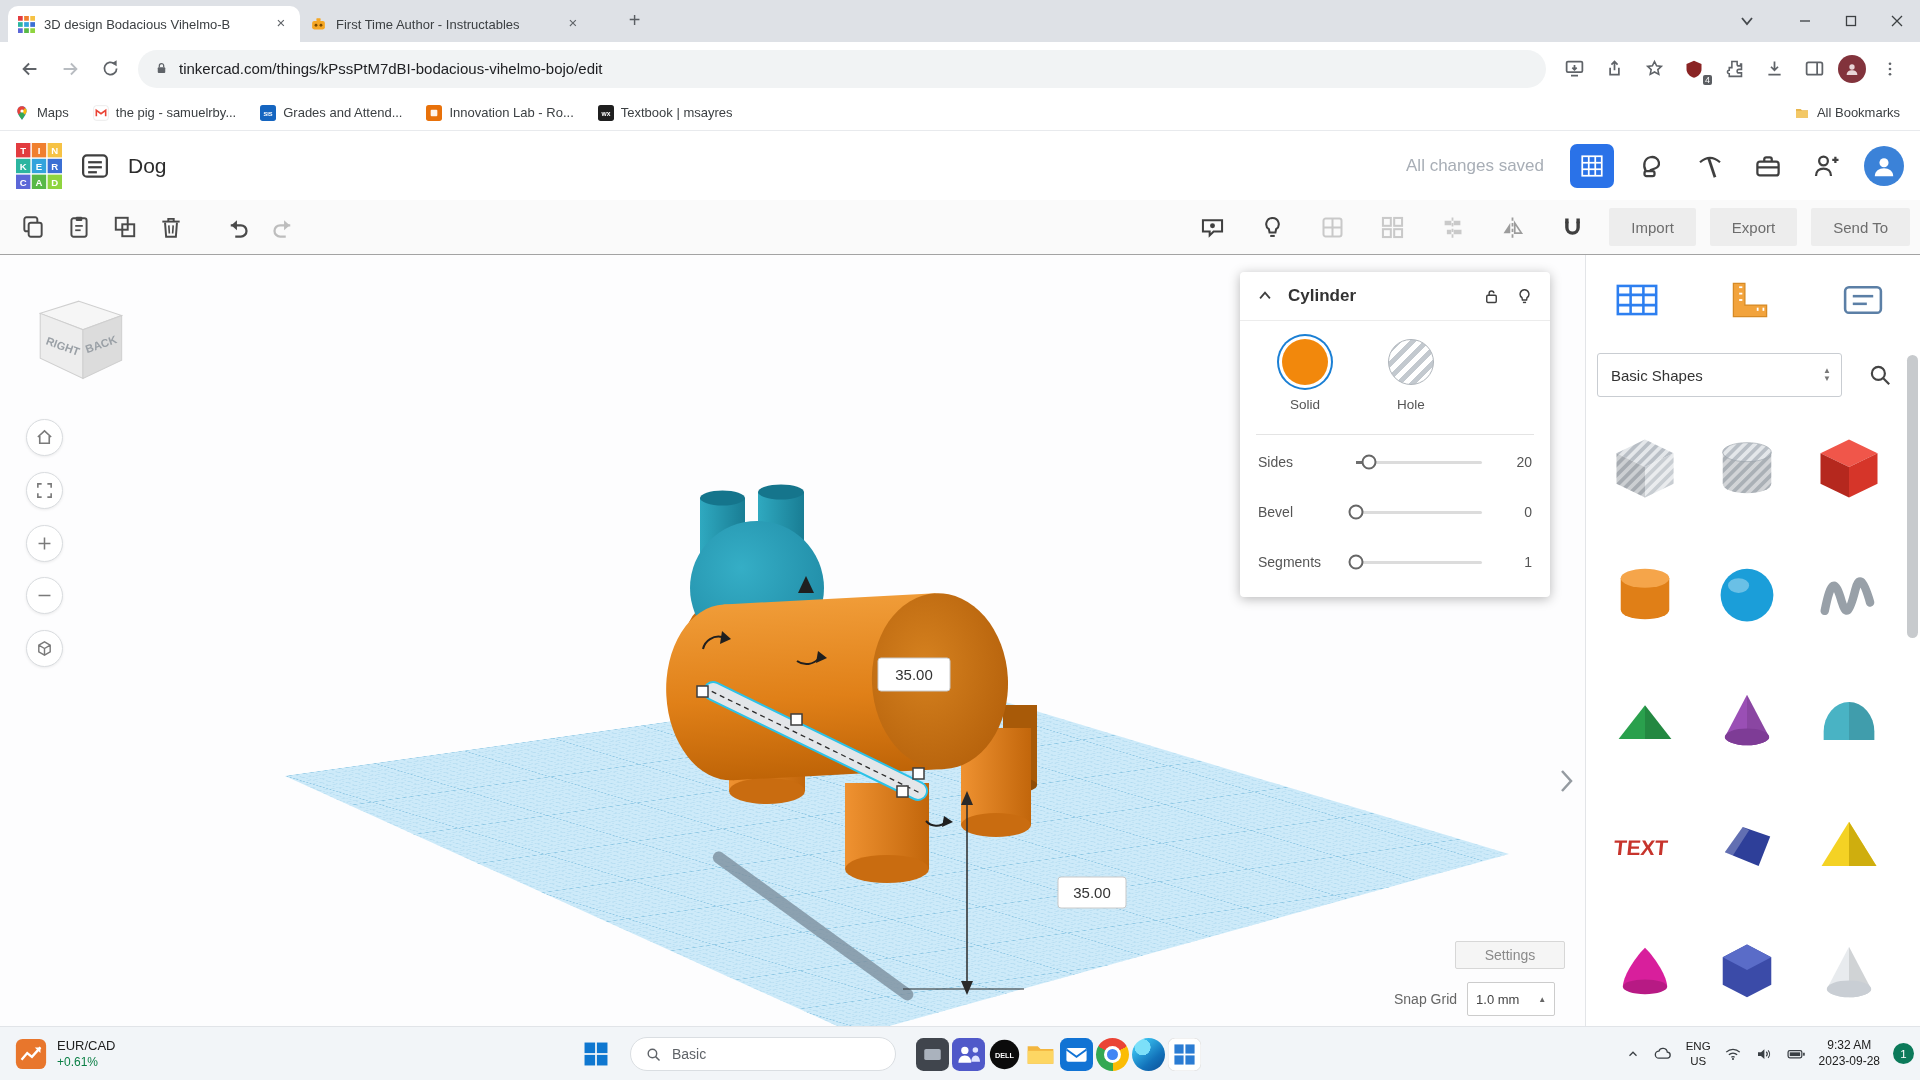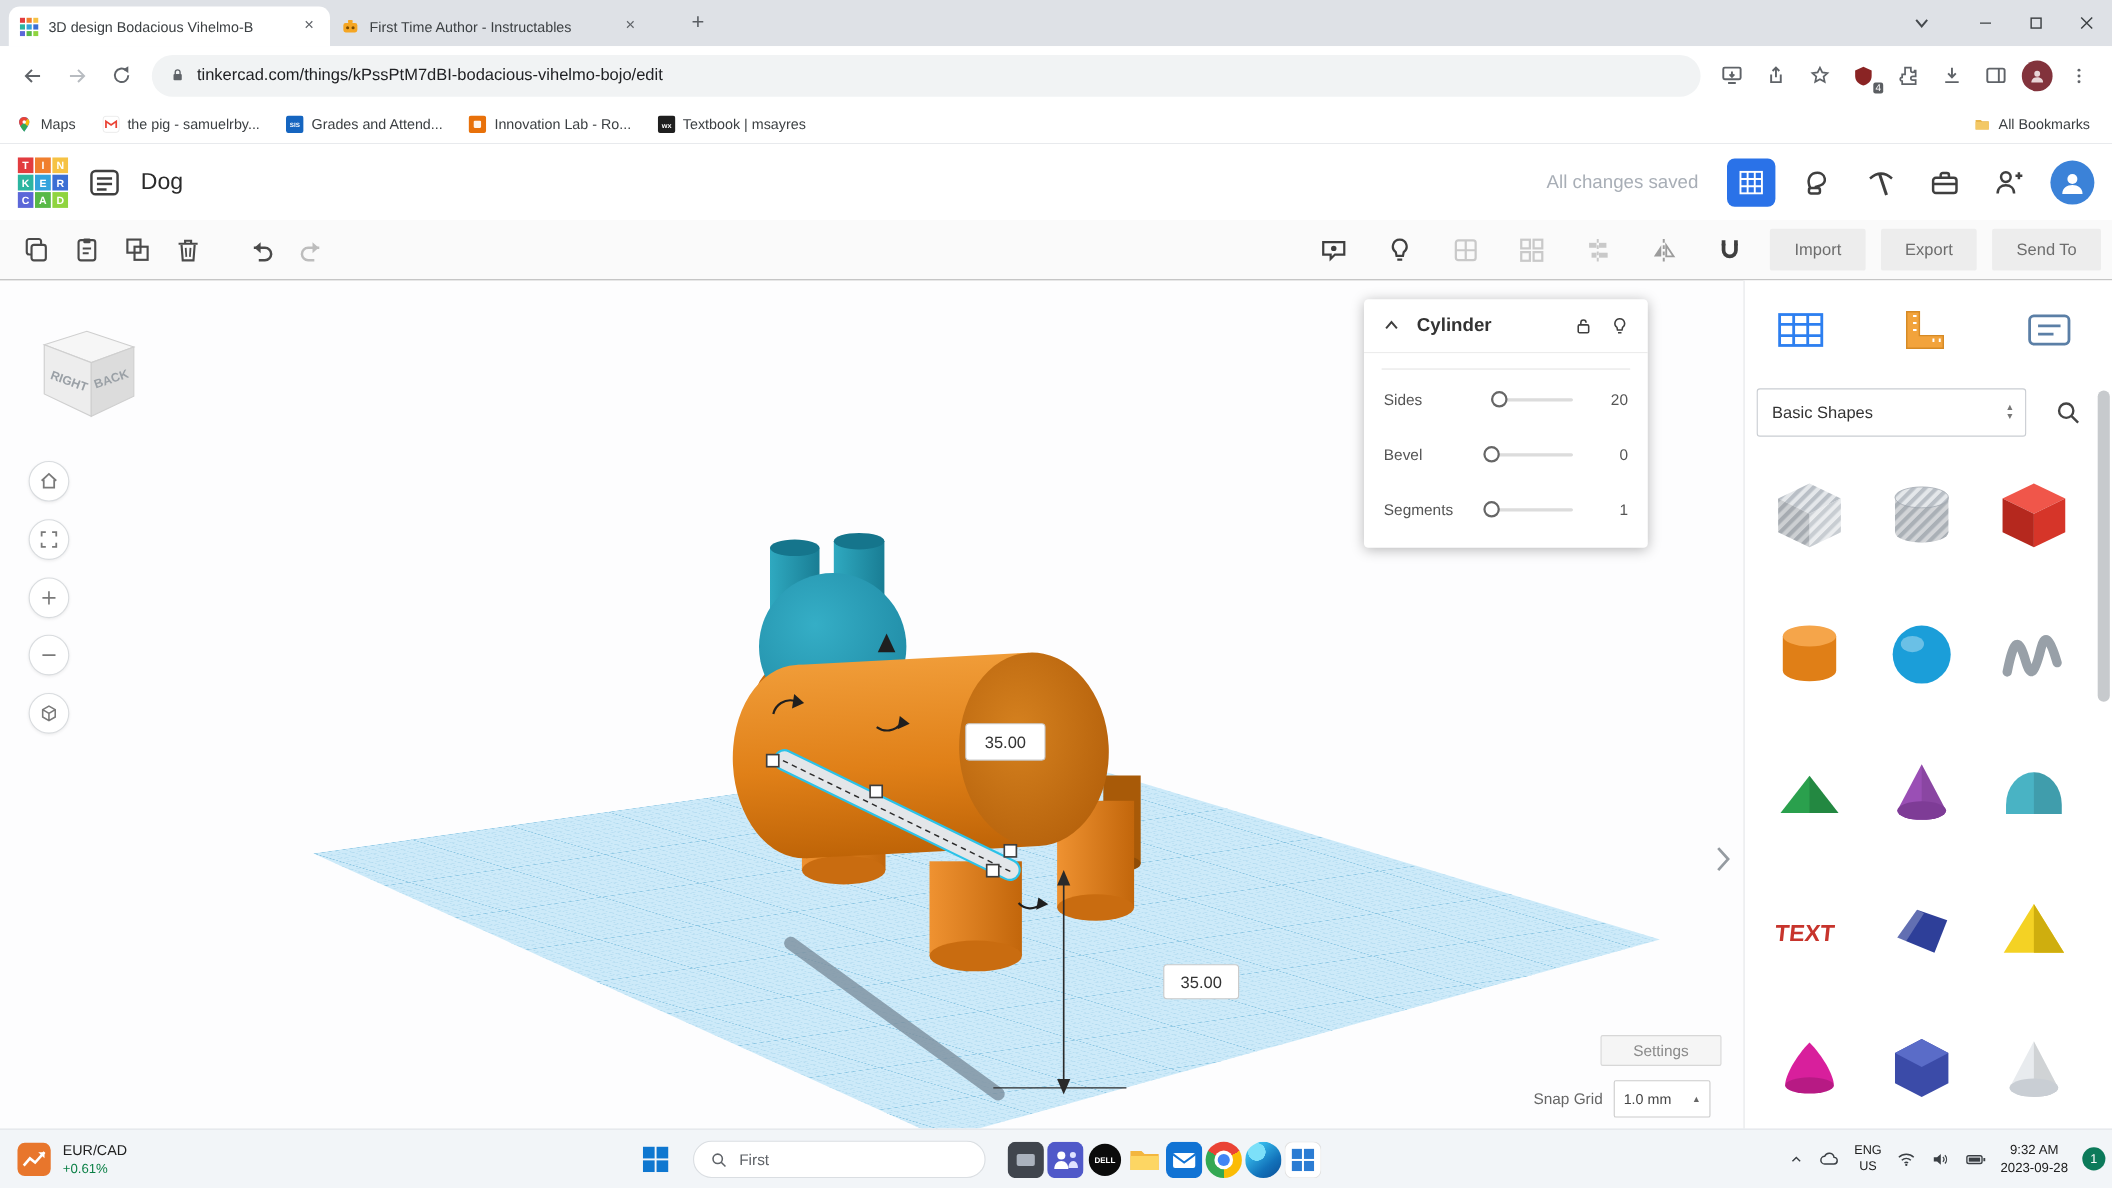--- a/index.html
+++ b/index.html
@@ -55,21 +55,21 @@
   .tb-right{margin-left:auto;display:flex;align-items:center;gap:14px}
   .tb-btn{height:38px;padding:0 22px;background:#ededed;color:#6d6d6d;font-size:15px;display:flex;align-items:center;border-radius:2px}
 
   
   .main{position:absolute;top:255px;left:0;width:1920px;height:771px;background:#fdfdfe}
   .scene-svg{position:absolute;left:0;top:0;width:1585px;height:771px}
   .viewcube{position:absolute;left:28px;top:38px;width:112px;height:100px}
   .vtool{position:absolute;left:26px;width:37px;height:37px;border-radius:50%;background:#fff;border:1px solid #d9dcdf;box-shadow:0 1px 3px rgba(0,0,0,.08);display:flex;align-items:center;justify-content:center;box-sizing:border-box}
 
   
-  .inspector{position:absolute;left:1240px;top:17px;width:258px;background:#fff;border-radius:4px;box-shadow:0 2px 12px rgba(0,0,0,.28);z-index:6;padding-bottom:10px}
+  .inspector{position:absolute;left:1240px;top:17px;width:310px;background:#fff;border-radius:4px;box-shadow:0 2px 12px rgba(0,0,0,.28);z-index:6;padding-bottom:10px}
   .ins-head{height:48px;display:flex;align-items:center;padding:0 16px;gap:14px;border-bottom:1px solid #ececec}
   .ins-title{font-size:17px;font-weight:bold;color:#333}
   .ins-spacer{flex:1}
   .ins-shapes{display:flex;padding:18px 0 8px 42px;gap:60px}
   .ins-shape{display:flex;flex-direction:column;align-items:center;gap:12px}
   .swatch{width:46px;height:46px;border-radius:50%}
   .swatch.solid{background:#f2880c;box-shadow:0 0 0 3px #fff,0 0 0 5px #1a7fd4}
   .swatch.hole{background:repeating-linear-gradient(135deg,#ffffff 0 5px,#c3c9cf 5px 10px);border:1px solid #aeb4ba;box-sizing:border-box}
   .ins-shape-label{font-size:13.5px;color:#555}
   .ins-divider{height:1px;background:#e4e4e4;margin:14px 16px 2px}
@@ -665,20 +665,30 @@
               <path d="M9 10.5 V8 a3 3 0 0 1 6 0" fill="none" stroke="#3f3f3f" stroke-width="1.8"></path>
             </svg>
         </span>
         <span>
           <svg width="19" height="19" viewBox="0 0 24 24">
               <path d="M12 3.5 a5.5 5.5 0 0 1 3.2 10 l-.6 3 h-5.2 l-.6-3 a5.5 5.5 0 0 1 3.2-10z" fill="none" stroke="#3f3f3f" stroke-width="1.8"></path>
               <line x1="10" y1="19.5" x2="14" y2="19.5" stroke="#3f3f3f" stroke-width="1.8"></line>
             </svg>
         </span>
       </div>
+      <div class="ins-shapes">
+        <div class="ins-shape">
+          <div class="swatch solid"></div>
+          <span class="ins-shape-label">Solid</span>
+        </div>
+        <div class="ins-shape">
+          <div class="swatch hole"></div>
+          <span class="ins-shape-label">Hole</span>
+        </div>
+      </div>
       <div class="ins-divider"></div>
       <div>
           <div class="ins-row">
             <span class="ins-label">Sides</span>
             <div class="ins-track">
               <div class="ins-fill" style="width:10%"></div>
               <div class="ins-handle" style="left:10%"></div>
             </div>
             <span class="ins-value">20</span>
           </div>
@@ -897,21 +907,21 @@
             <rect x="4" y="18" width="12" height="12"></rect>
             <rect x="18" y="18" width="12" height="12"></rect>
           </g>
         </svg>
     </div>
     <div class="search-pill">
       <svg width="17" height="17" viewBox="0 0 24 24">
           <circle cx="10.5" cy="10.5" r="6" fill="none" stroke="#5f6368" stroke-width="2"></circle>
           <line x1="15" y1="15" x2="20.5" y2="20.5" stroke="#5f6368" stroke-width="2"></line>
         </svg>
-      <span>First</span>
+      <span>Basic</span>
     </div>
     <div class="apps">
         <div class="app">
           <svg width="33" height="33" viewBox="0 0 36 36">
             <rect width="36" height="36" rx="8" fill="#40454d"></rect>
             <rect x="9" y="12" width="18" height="12" rx="2" fill="#aab2bd"></rect>
           </svg>
         </div>
         <div class="app">
           <svg width="33" height="33" viewBox="0 0 36 36">

